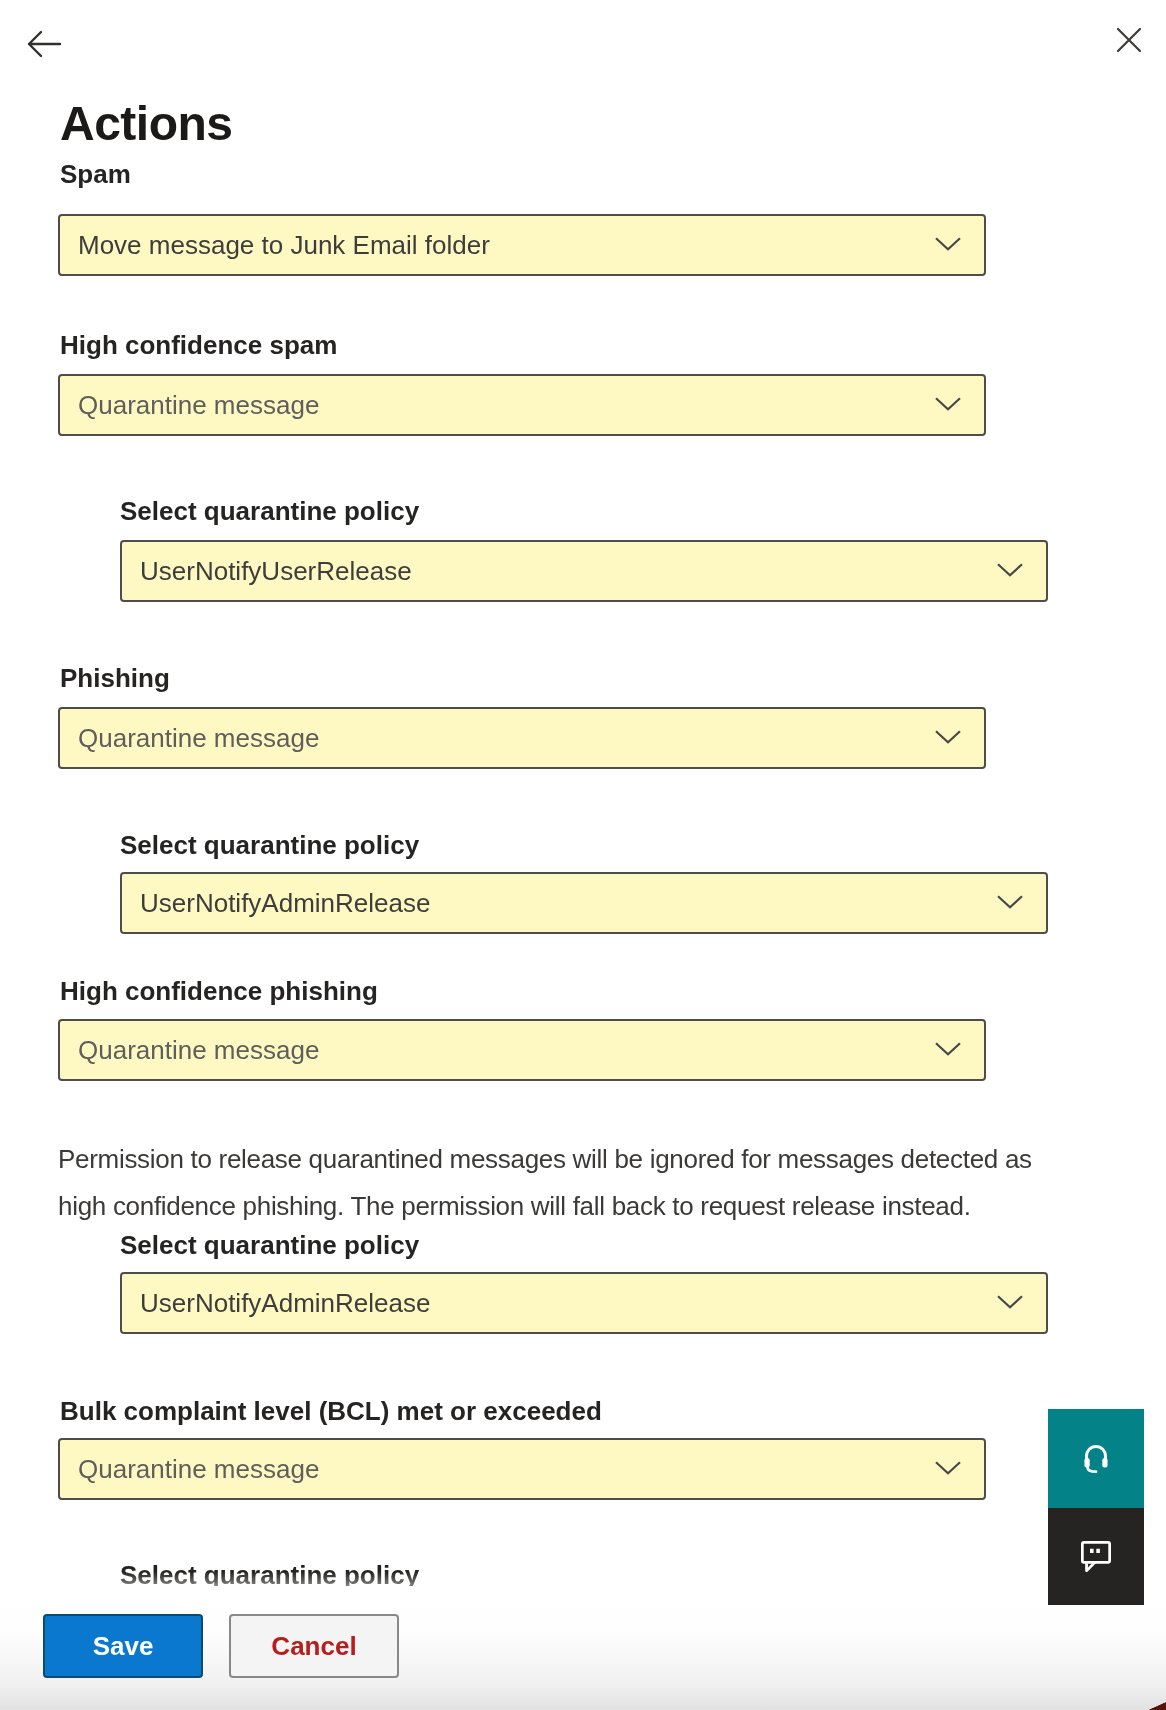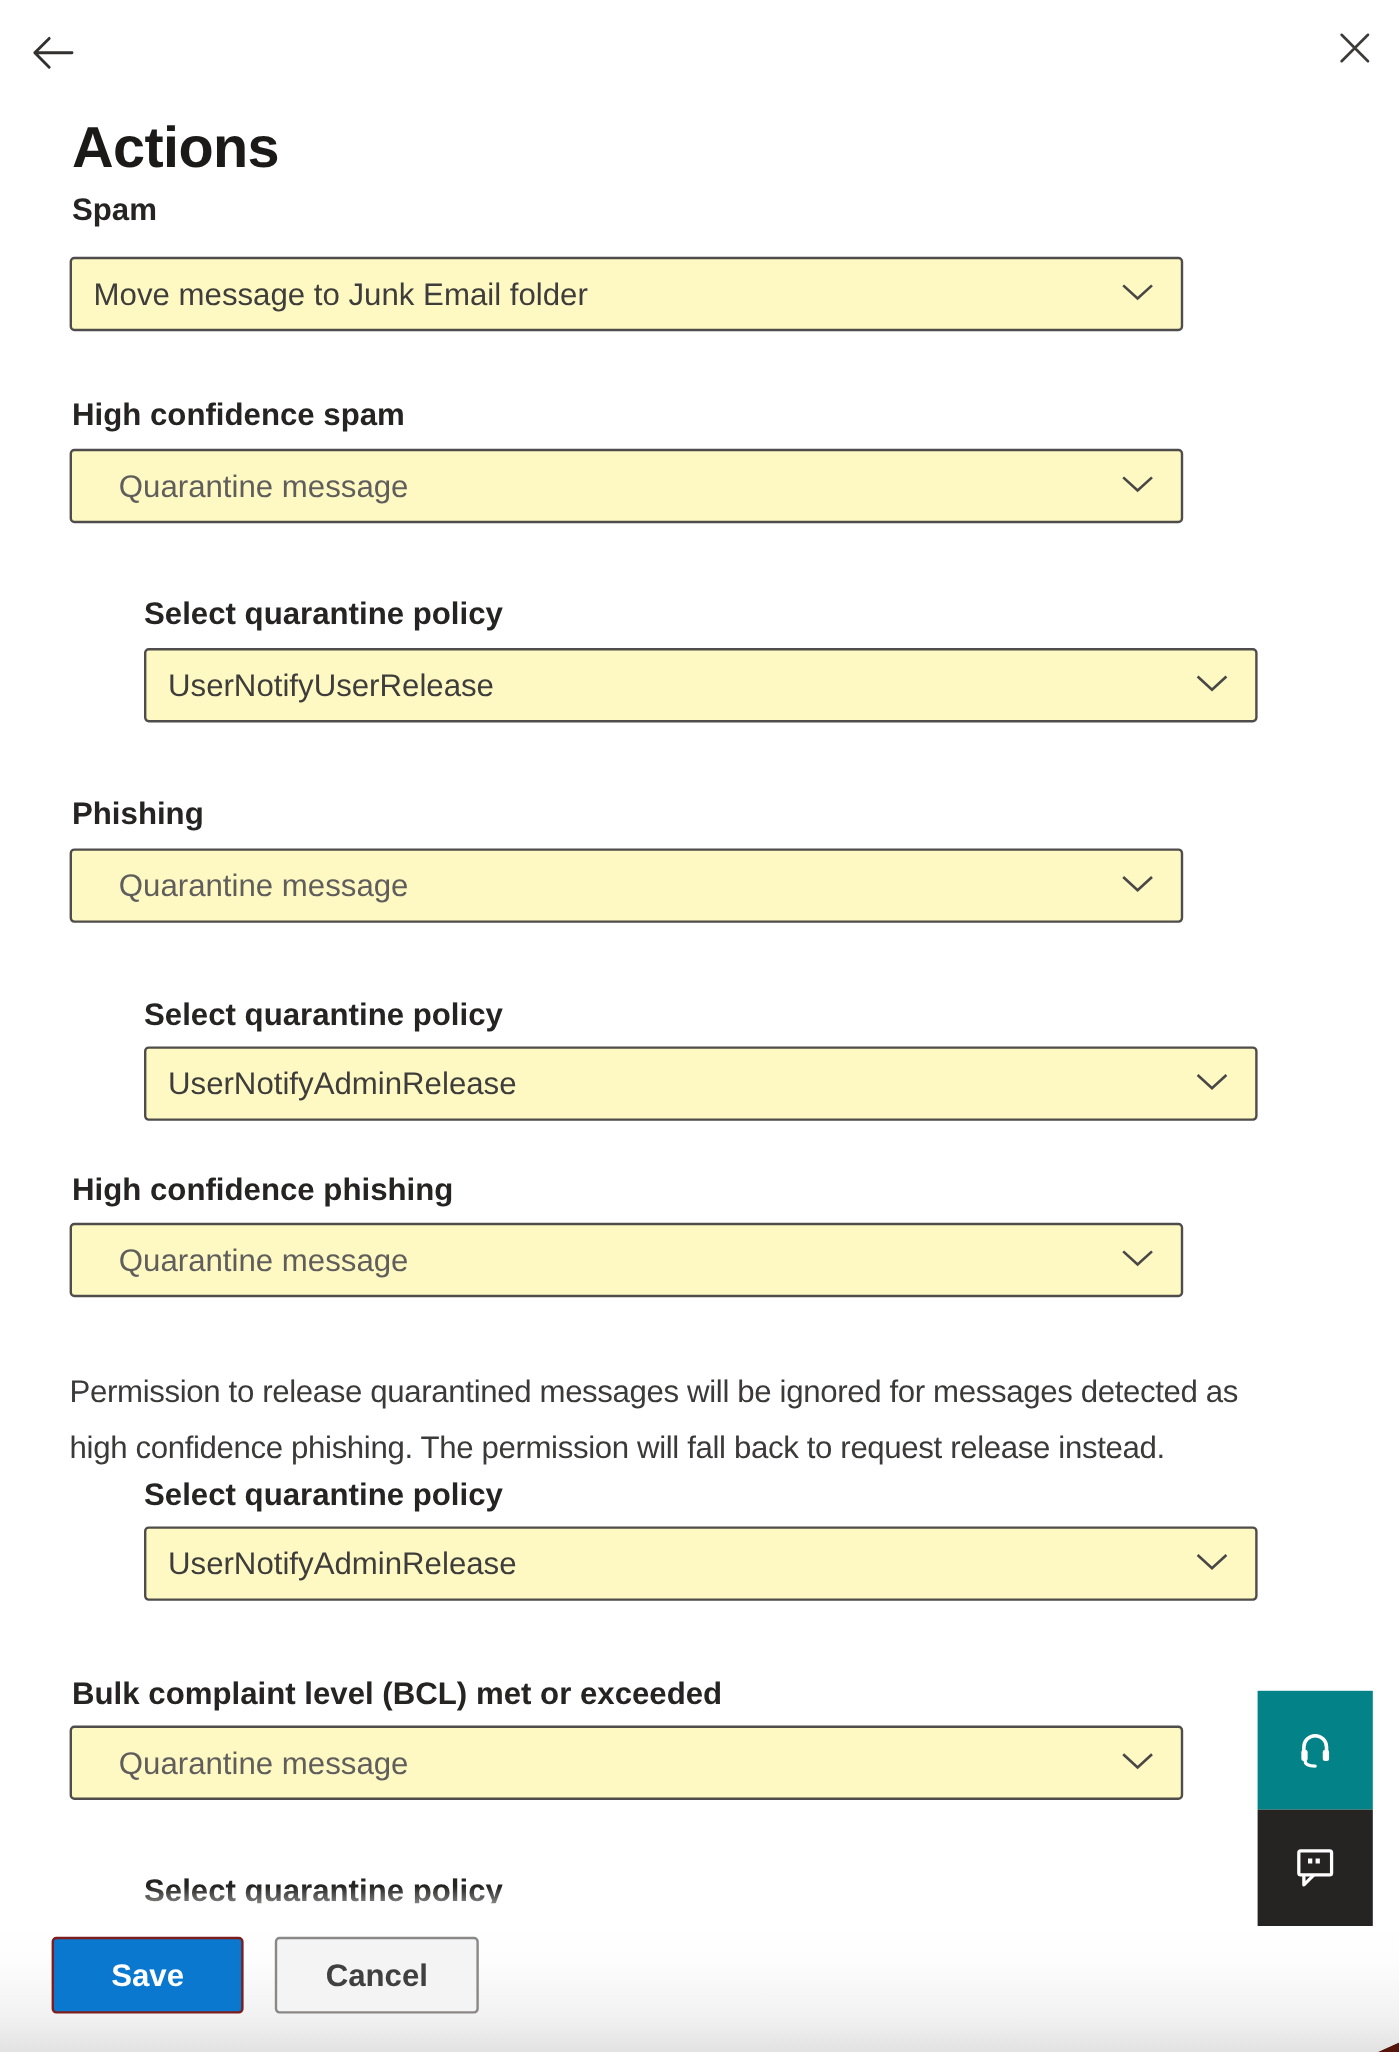--- a/index.html
+++ b/index.html
@@ -15,41 +15,41 @@
     position:absolute;font-size:26px;font-weight:600;color:#252423;white-space:nowrap;
   }
   .dropdown{
     position:absolute;width:928px;height:62px;background:#fef9c3;
     border:2px solid #4f4d4b;border-radius:4px;box-sizing:border-box;
     display:flex;align-items:center;padding:0 60px 0 18px;cursor:pointer;
   }
   .dropdown .value{
     font-size:26px;color:#3e3d3b;white-space:nowrap;overflow:hidden;
   }
-  .dropdown .value.muted{color:#605e5c;margin-left:21px;}
+  .dropdown .value.muted{color:#605e5c;}
   .dropdown .chev{position:absolute;right:22px;top:50%;transform:translateY(-46%);}
   .note{
     position:absolute;left:58px;top:1136px;width:1012px;
     font-size:26px;line-height:47px;color:#3b3a39;letter-spacing:-0.3px;
   }
   .cut-label{
     position:absolute;left:120px;top:1560px;height:26px;overflow:hidden;
     font-size:26px;font-weight:600;color:#252423;white-space:nowrap;z-index:1;
   }
   .footer-fade{
     position:absolute;left:0;top:1572px;width:1166px;height:138px;z-index:2;
     background:linear-gradient(180deg,rgba(255,255,255,0) 0%,rgba(255,255,255,0.92) 22%,#fdfdfd 45%,#f2f2f2 78%,#e2e2e2 100%);
     pointer-events:none;
   }
   .btn{
     position:absolute;top:1614px;height:64px;border-radius:4px;z-index:3;
     font-family:inherit;font-size:26px;font-weight:600;cursor:pointer;
   }
-  .btn-save{left:43px;width:160px;background:#0b78d0;border:2px solid #7f1d1d;color:#ffffff;}
-  .btn-cancel{left:229px;width:170px;background:#f4f4f4;border:2px solid #8a8886;color:#404040;}
+  .btn-save{left:43px;width:160px;background:#0b78d0;border:2px solid #0c4a6e;color:#ffffff;}
+  .btn-cancel{left:229px;width:170px;background:#f4f4f4;border:2px solid #8a8886;color:#b91c1c;}
   .float-btn{
     position:absolute;left:1048px;width:96px;border:none;cursor:pointer;z-index:4;
     display:flex;align-items:center;justify-content:center;padding:0;
   }
   .float-help{top:1409px;height:99px;background:#038387;}
   .float-feedback{top:1508px;height:97px;background:#252423;}
   .corner-sliver{
     position:absolute;right:0;bottom:0;width:20px;height:9px;z-index:5;
     background:linear-gradient(to top left,#55150d 42%,rgba(85,21,13,0) 46%);
   }

